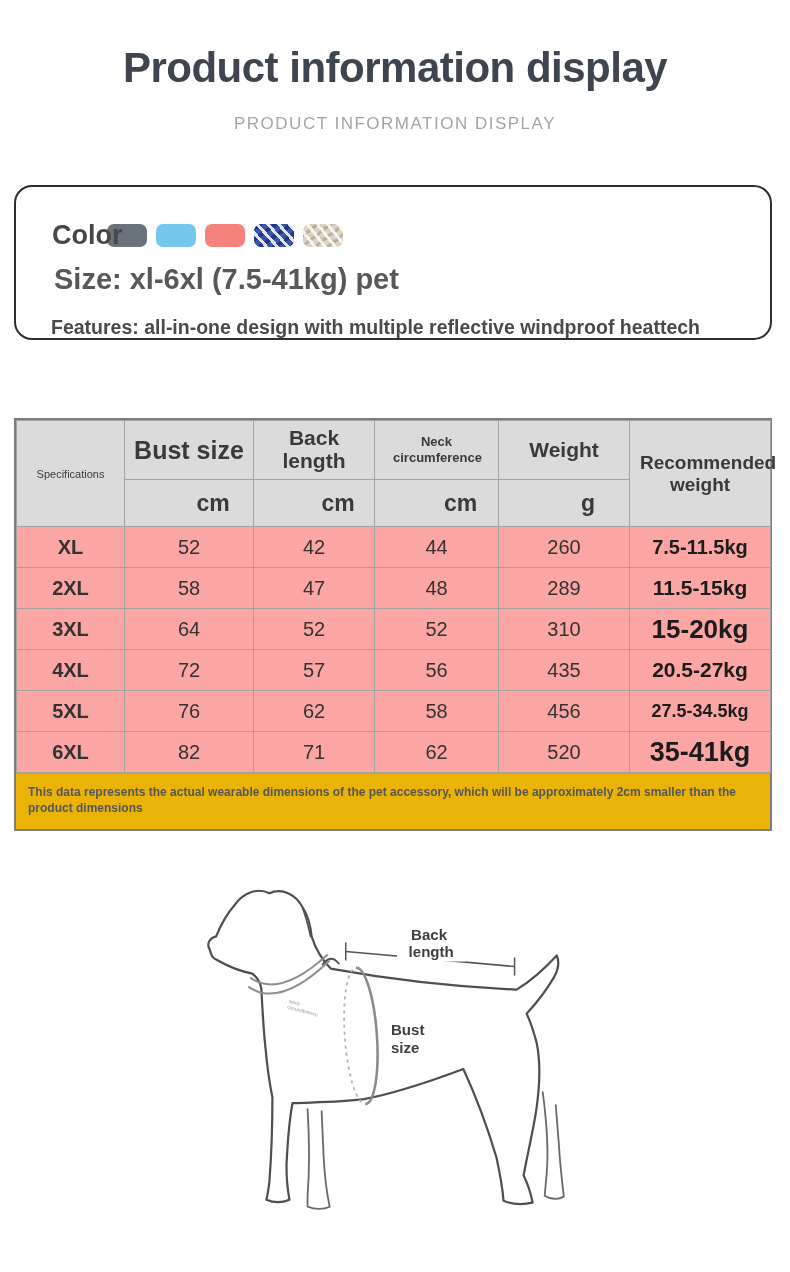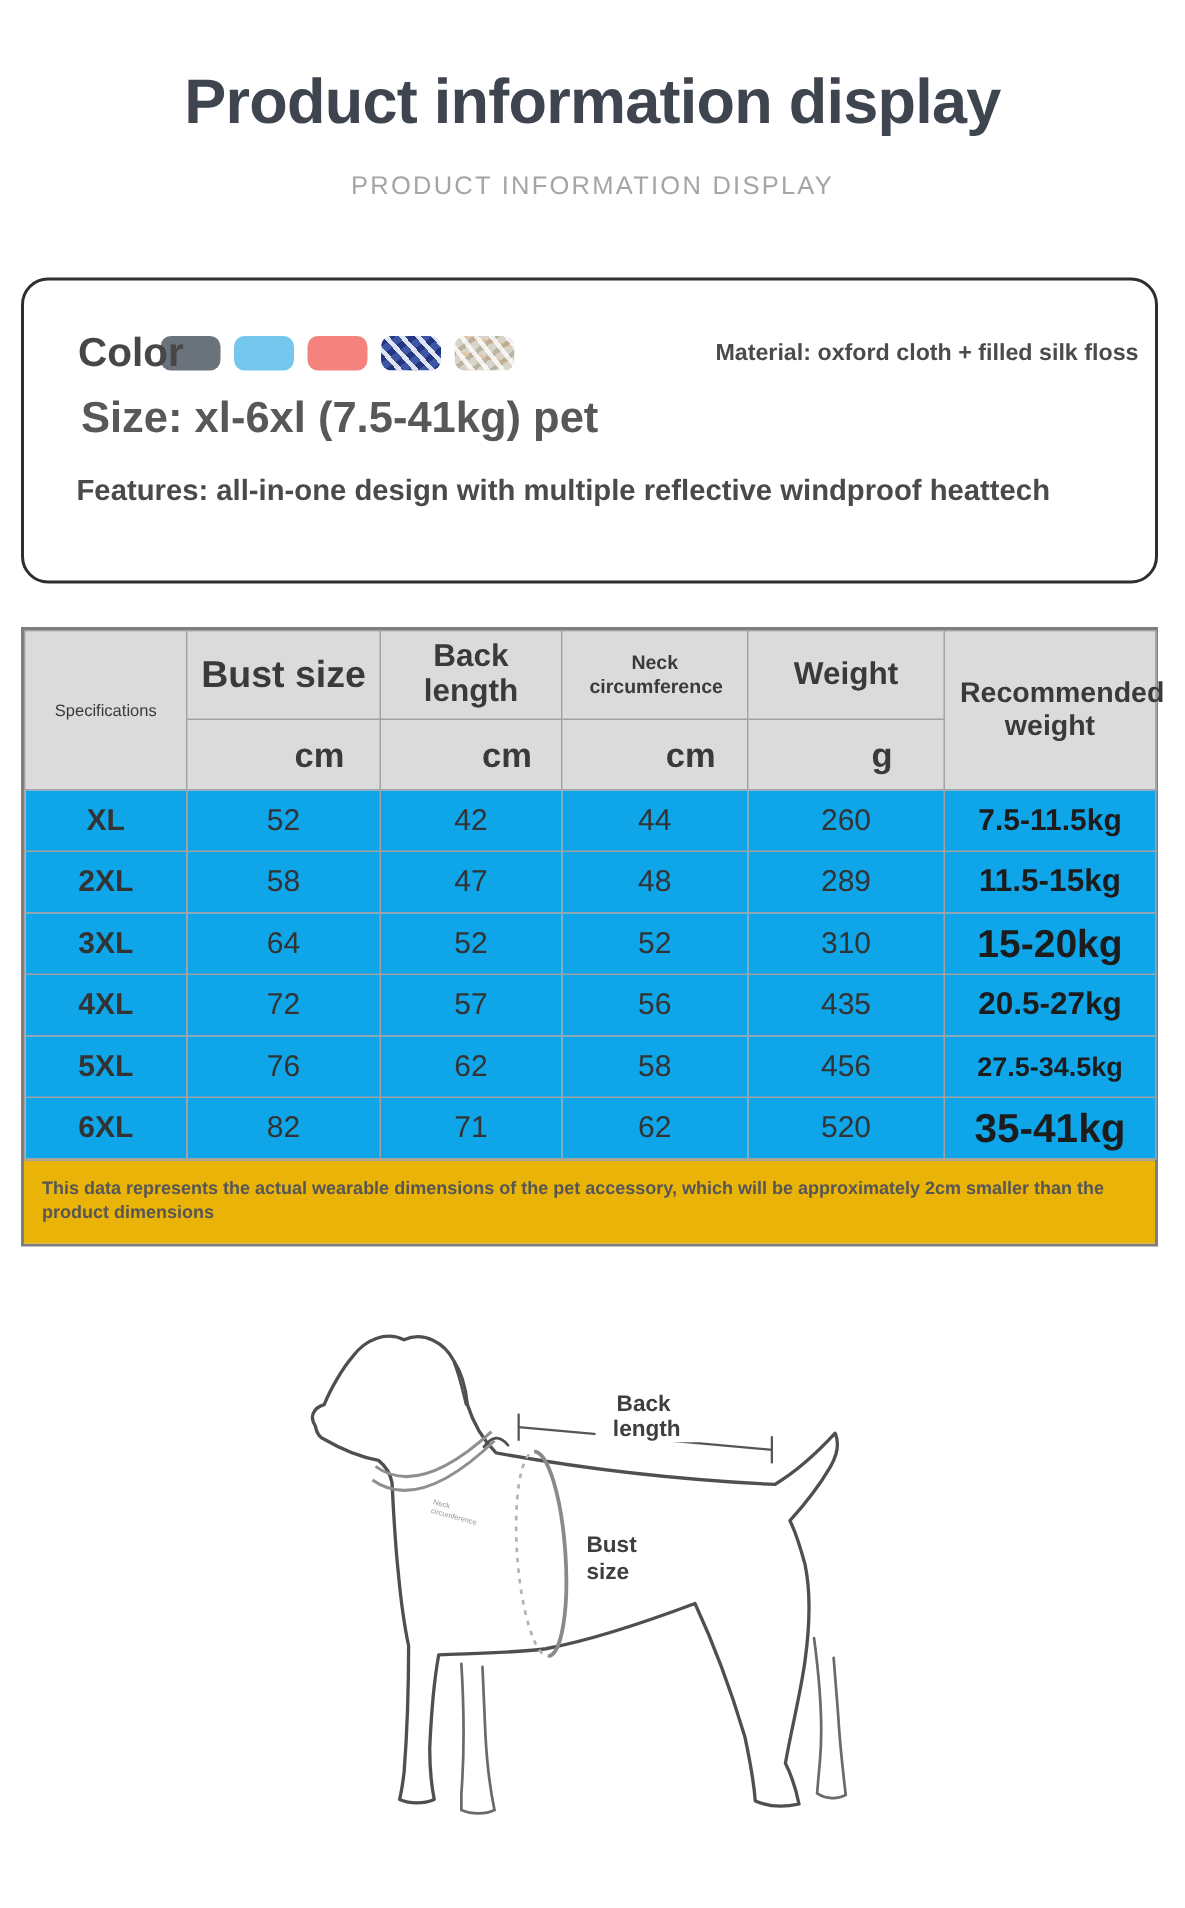--- a/index.html
+++ b/index.html
@@ -12,21 +12,21 @@
     position:absolute; top:44px; left:0; width:100%;
     text-align:center; font-size:42px; font-weight:bold;
     color:#3e454e; letter-spacing:-0.5px;
   }
   .page-subtitle {
     position:absolute; top:114px; left:0; width:100%;
     text-align:center; font-size:17px; color:#a5a5a5; letter-spacing:1.5px;
   }
   
   .card {
-    position:absolute; left:14px; top:185px; width:758px; height:204px;
+    position:absolute; left:14px; top:185px; width:758px; height:155px;
     border:2px solid #2e2e2e; border-radius:18px; box-sizing:border-box;
   }
   .color-row { position:absolute; left:36px; top:33px; display:flex; align-items:center; }
   .color-label { font-size:27px; font-weight:bold; color:#474747; margin-right:-16px; position:relative; z-index:2; }
   .swatches { display:flex; gap:9px; }
   .swatch { width:40px; height:23px; border-radius:7px; }
   .swatch.camo-blue {
     background-image:
       repeating-linear-gradient(48deg, rgba(255,255,255,0.85) 0 3px, rgba(255,255,255,0) 3px 8px),
       repeating-linear-gradient(-35deg, rgba(16,28,96,0.55) 0 4px, rgba(16,28,96,0) 4px 9px);
@@ -49,21 +49,21 @@
   table { border-collapse:collapse; width:100%; table-layout:fixed; }
   th, td { border:1.5px solid #a2a2a2; text-align:center; padding:0; }
   thead th { background:#dbdbdb; color:#3a3a3a; }
   .h-spec { font-size:11px;  font-weight:normal; }
   .h-bust { font-size:25px;  font-weight:bold; height:58px; }
   .h-back { font-size:21px;  font-weight:bold; line-height:1.08; padding:0 16px; }
   .h-neck { font-size:13px;  font-weight:bold; line-height:1.25; padding:0 18px; }
   .h-wgt  { font-size:21px;  font-weight:bold; }
   .h-rec  { font-size:19px;  font-weight:bold; line-height:1.15; padding:0 10px; }
   .h-unit { font-size:23px;  font-weight:bold; height:46px;padding-left:48px; }
-  tbody td { height:40px; font-size:20px; color:#333333; background:#0ea5e9; }
+  tbody td { height:40px; font-size:20px; color:#333333; background:#fca5a5; }
   td.sz  { font-weight:bold; }
   td.rec { font-weight:bold; color:#1c1c1c; }
   .rec-0 { font-size:20px; } .rec-1 { font-size:21px; } .rec-2 { font-size:26px; }
   .rec-3 { font-size:21px; } .rec-4 { font-size:18px; } .rec-5 { font-size:27px; }
   .notes { border-top:1.5px solid #a2a2a2; padding:10px 12px 13px; background:#eab308; }
   .note-1 { font-size:12px;   font-weight:bold; color:#565656; line-height:1.35; }
   .note-2 { font-size:14.5px; font-weight:bold; color:#3f3f3f; margin-top:10px; }
   
   .dog-wrap { position:absolute; left:160px; top:856px; width:470px; height:416px; }
   .dim-text  { font-size:15px; font-weight:bold; fill:#3f3f3f; }
@@ -79,21 +79,20 @@
   <div class="color-row">
     <span class="color-label">Color</span>
     <span class="swatches">
       <span class="swatch" style="background-color: rgb(106, 115, 123);"></span>
       <span class="swatch" style="background-color: rgb(118, 199, 238);"></span>
       <span class="swatch" style="background-color: rgb(244, 131, 125);"></span>
       <span class="swatch camo-blue" style="background-color: rgb(60, 85, 165);"></span>
       <span class="swatch camo-beige" style="background-color: rgb(217, 212, 202);"></span>
     </span>
   </div>
-  <div class="material-line">Material: oxford cloth + filled silk floss</div>
   <div class="size-line">Size: xl-6xl (7.5-41kg) pet</div>
   <div class="features-line">Features: all-in-one design with multiple reflective windproof heattech</div>
 </div>
 
 <div class="table-block">
   <table>
     <colgroup>
       <col style="width:108px">
         <col style="width:129px">
         <col style="width:121px">

